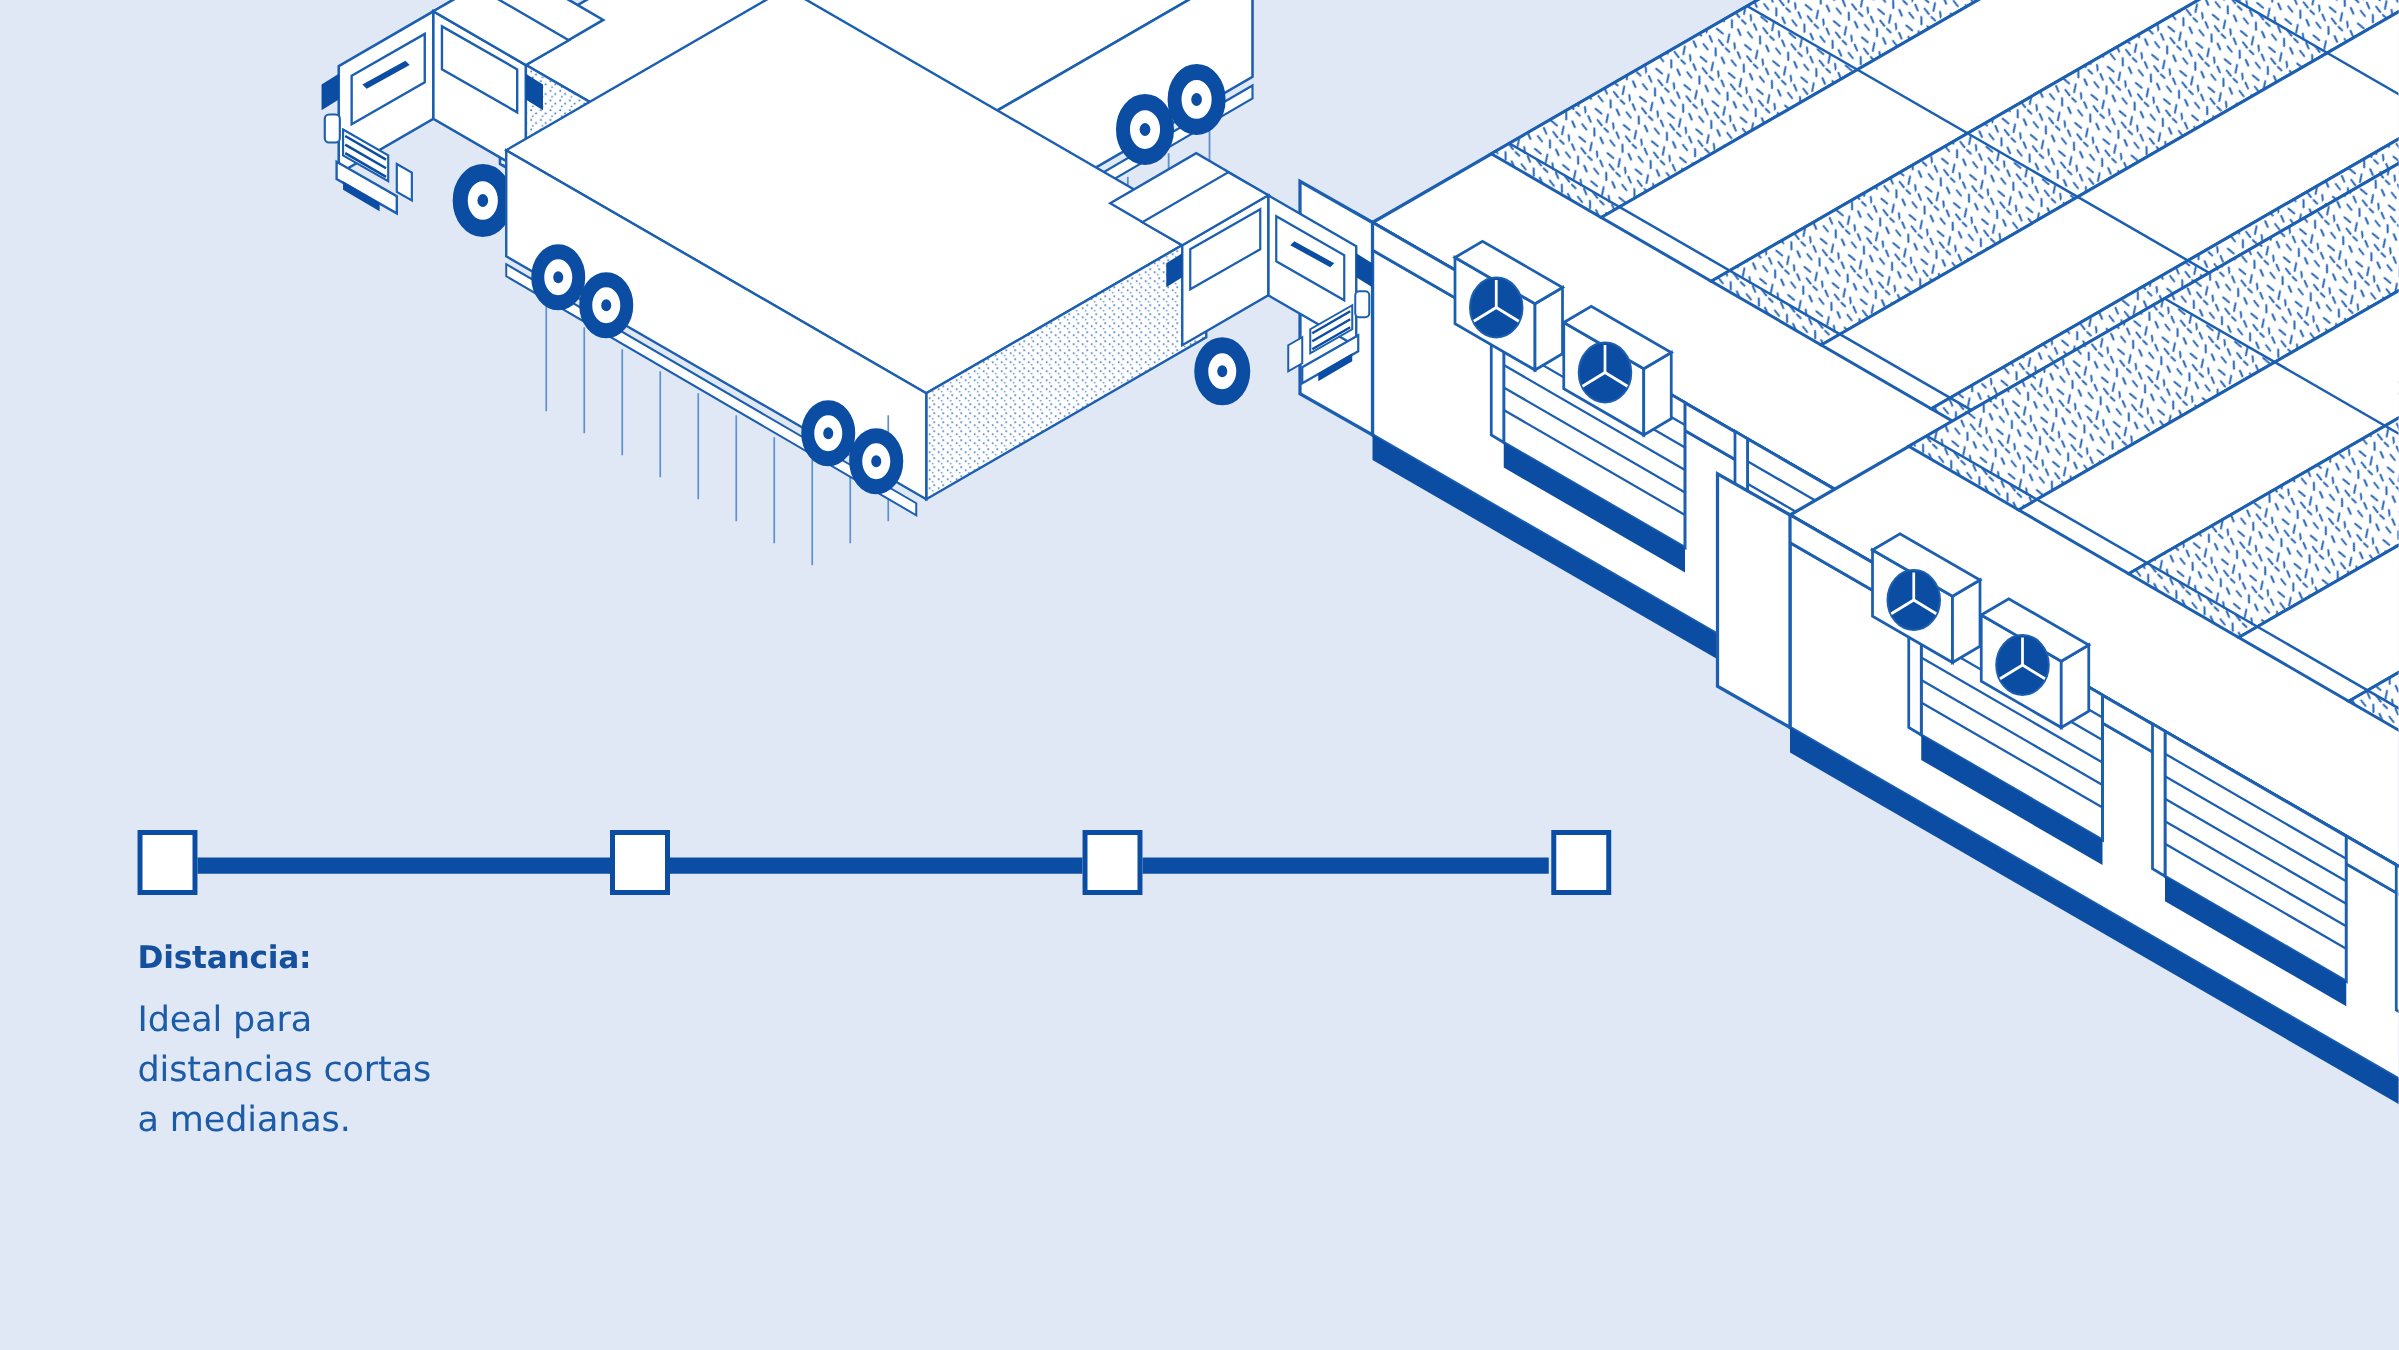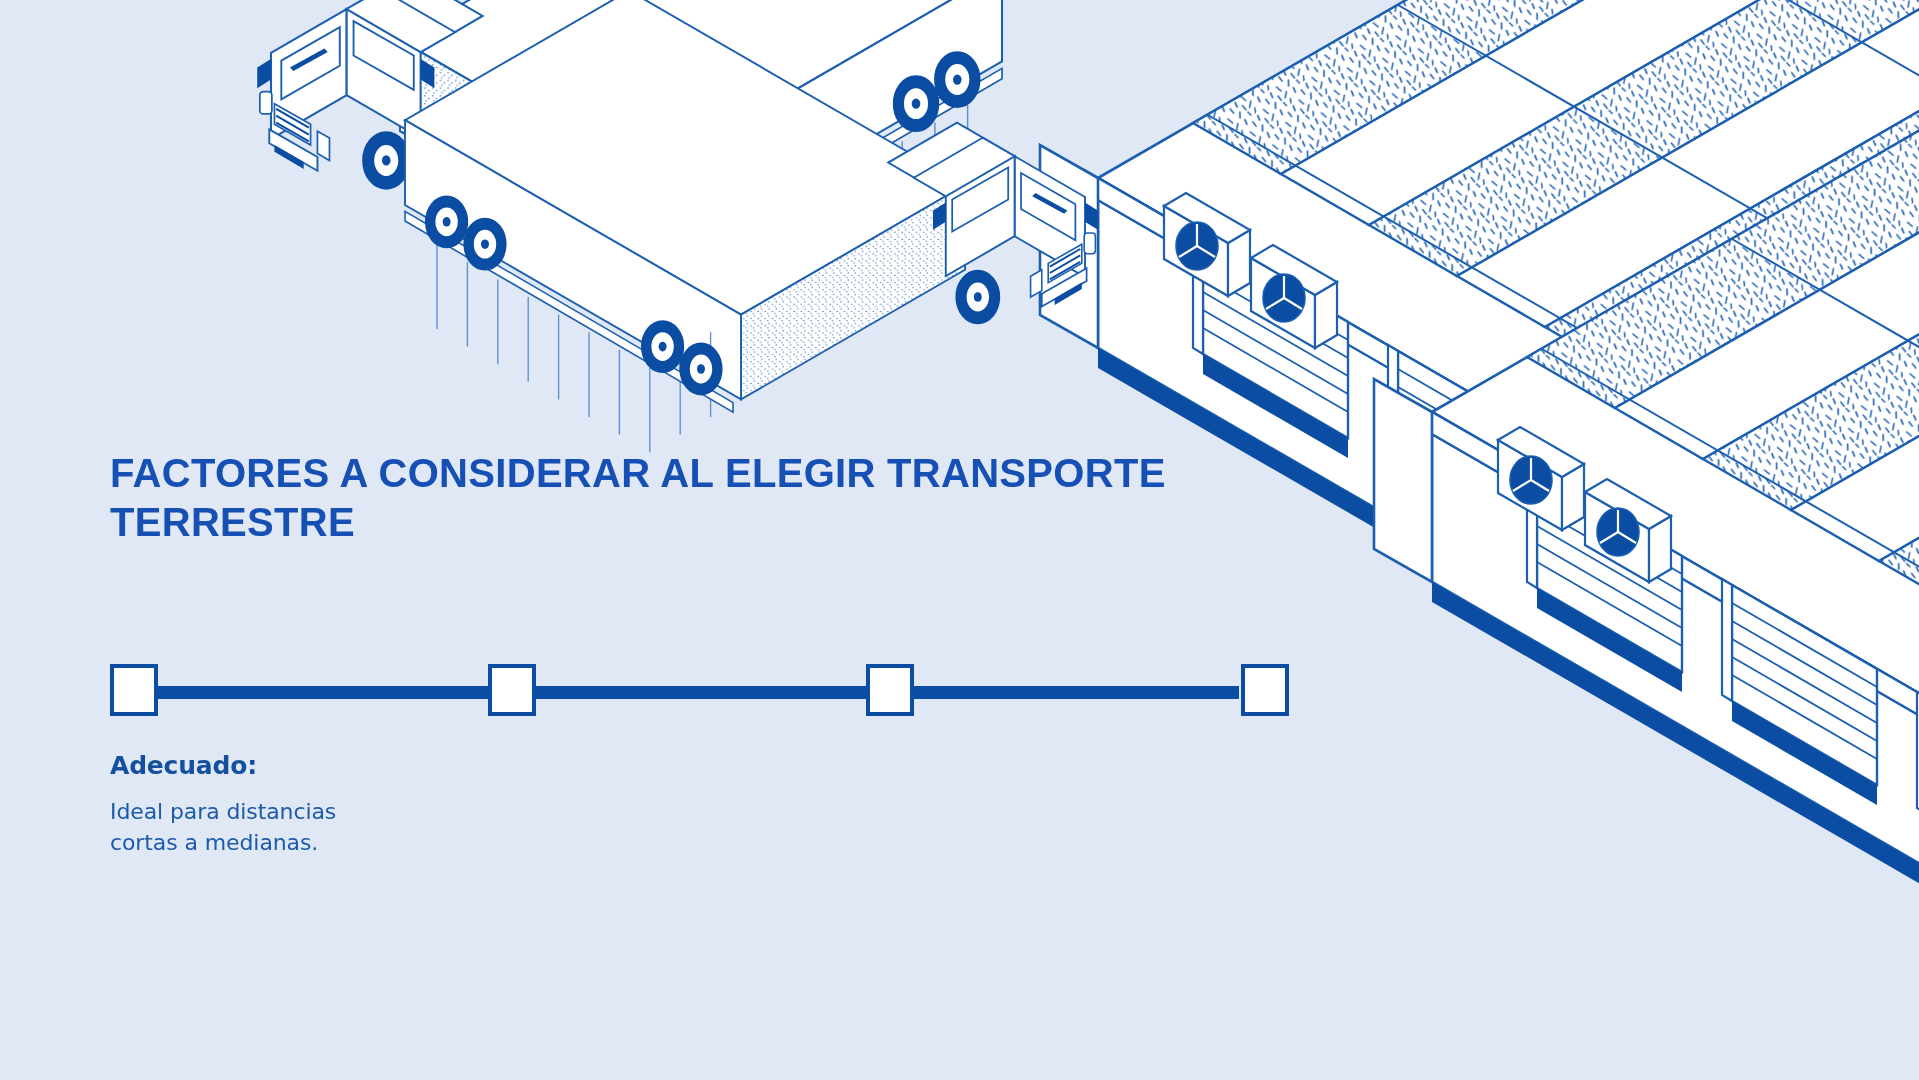--- a/index.html
+++ b/index.html
@@ -91,21 +91,21 @@
     font-weight: 700;
     font-size: 25px;
     line-height: 1.1;
     color: #14509e;
     letter-spacing: -0.2px;
   }
   .col-body {
     margin: 0;
     font-family: "DejaVu Sans", sans-serif;
     font-weight: 400;
-    font-size: 22px;
+    font-size: 28px;
     line-height: 1.43;
     color: #1b5ba8;
     letter-spacing: -0.1px;
   }
 </style>
 </head>
 <body>
 
 <div id="stage">
 
@@ -312,36 +312,33 @@
 
     <g transform="translate(400,40) scale(0.86)">
       <use href="#truck"></use>
     </g>
 
     <g transform="translate(965,185) scale(-0.80,0.80)">
       <use href="#truck"></use>
     </g>
   </svg>
 
-  <div id="title-block">
-    <h1 id="page-title">FACTORES A CONSIDERAR AL ELEGIR TRANSPORTE TERRESTRE</h1>
-  </div>
 
   <div id="timeline">
     <div id="timeline-track"></div>
     <div class="node-box" style="left:0px;"></div>
     <div class="node-box" style="left:378px;"></div>
     <div class="node-box" style="left:756px;"></div>
     <div class="node-box" style="left:1131px;"></div>
   </div>
 
   <div id="columns">
 
     <div class="col" style="left:0px; width:258px;">
-      <h2 class="col-heading">Adecuado:</h2>
+      <h2 class="col-heading">Distancia:</h2>
       <p class="col-body">Ideal para distancias cortas a medianas.</p>
     </div>
 
 
 
 
   </div>
 </div>
 
 </body></html>

